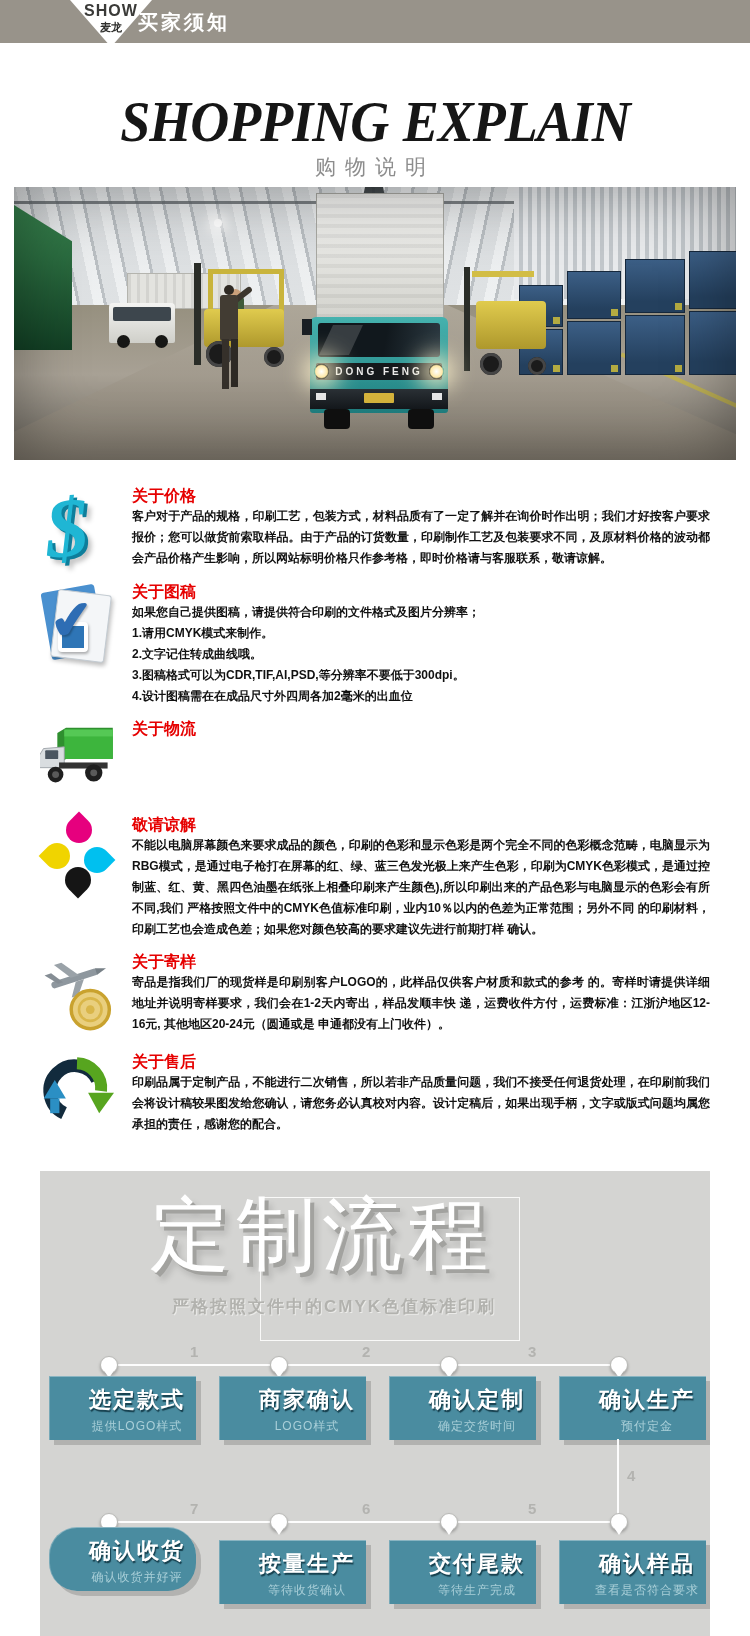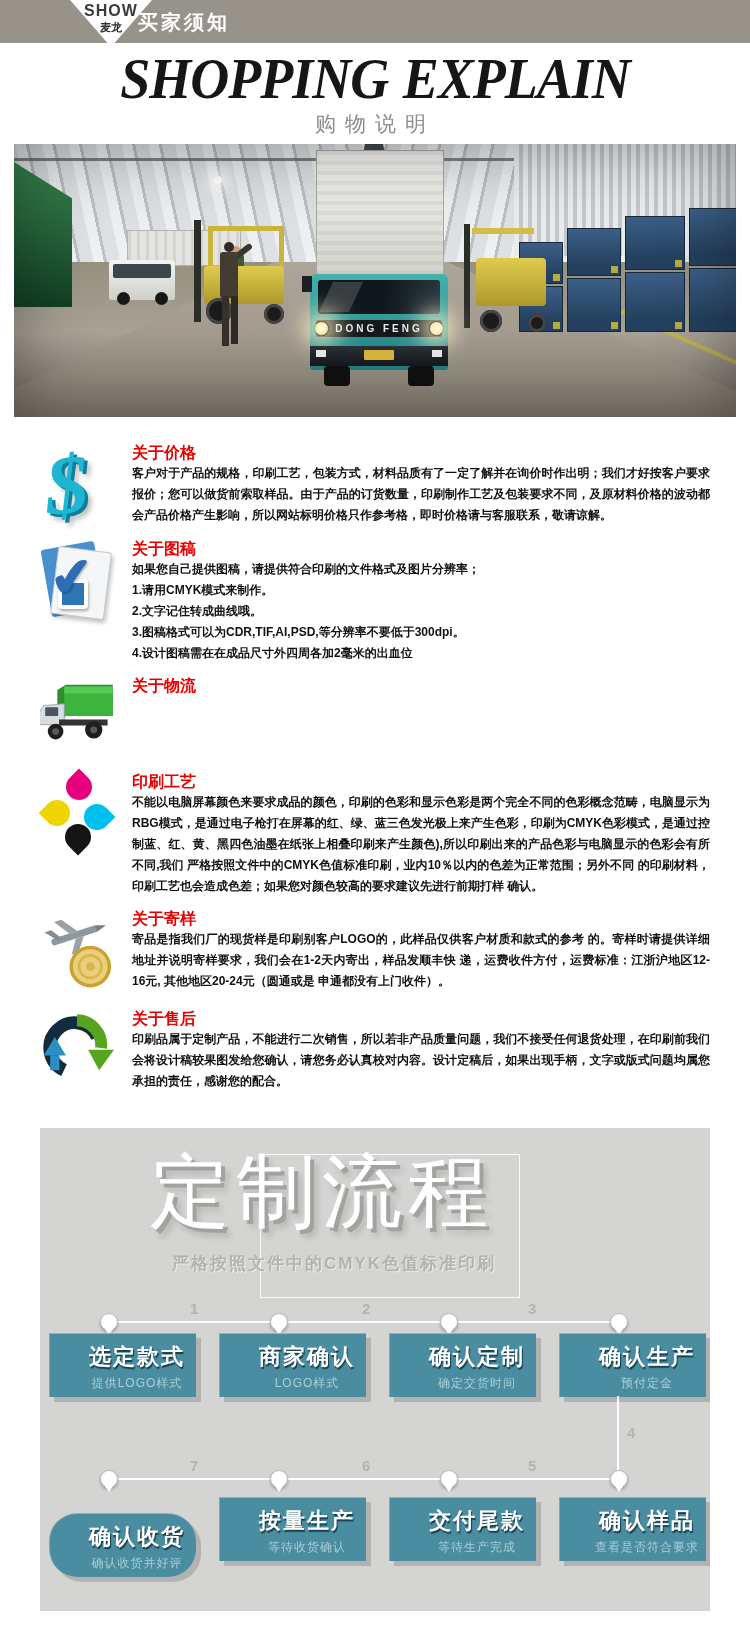--- a/index.html
+++ b/index.html
@@ -8,21 +8,21 @@
   
   .topbar{position:relative;height:43px;background:#98938a;padding-left:12px;}
   .badge-tri{position:absolute;left:70px;top:0;width:0;height:0;
     border-left:41px solid transparent;border-right:41px solid transparent;border-top:47px solid #ffffff;}
   .badge-text{position:absolute;left:70px;top:3px;width:82px;text-align:center;line-height:1;}
   .badge-text .l1{display:block;font-size:16px;font-weight:bold;color:#3a3a38;letter-spacing:1px;}
   .badge-text .l2{display:block;font-size:11px;font-weight:bold;color:#2f2f2d;margin-top:3px;}
   .notice{position:absolute;left:138px;top:9px;color:#ffffff;font-size:20px;font-weight:bold;letter-spacing:3px;}
 
   
-  .hero{text-align:center;padding-top:6px;height:88px;}
+  .hero{text-align:center;padding-top:6px;height:88px;margin-top:43px;}
   .hero-title{font-family:"Liberation Serif",serif;font-style:italic;font-weight:bold;font-size:54px;
     color:#161616;letter-spacing:-1px;word-spacing:2px;line-height:60px;transform:scaleY(1.04);}
   .hero-sub{font-size:21px;color:#8d8d8d;letter-spacing:9px;margin-top:1px;}
 
   
   .photo{position:relative;width:722px;height:273px;margin:7px 14px 0;overflow:hidden;background:#8a8d90;}
   .photo *{position:absolute;}
   .ph-ceiling{left:0;top:0;width:722px;height:118px;background:linear-gradient(180deg,#aeb3b6,#e0e3e5);}
   .roof-l{left:0;top:0;width:361px;height:118px;background:repeating-linear-gradient(78deg,#f1f3f4 0 10px,#b7bcc0 10px 13px,#dfe2e4 13px 26px);opacity:.85;}
   .roof-r{left:361px;top:0;width:361px;height:118px;background:repeating-linear-gradient(102deg,#f1f3f4 0 10px,#b7bcc0 10px 13px,#dfe2e4 13px 26px);opacity:.85;}
@@ -274,21 +274,21 @@
     <div class="section">
       <div class="icon-cell">
         <div class="drops">
           <div class="drop m"></div>
           <div class="drop y"></div>
           <div class="drop c"></div>
           <div class="drop k"></div>
         </div>
       </div>
       <div class="sec-body">
-        <div class="sec-title">印刷工艺</div>
+        <div class="sec-title">敬请谅解</div>
         <div class="sec-text">不能以电脑屏幕颜色来要求成品的颜色，印刷的色彩和显示色彩是两个完全不同的色彩概念范畴，电脑显示为RBG模式，是通过电子枪打在屏幕的红、绿、蓝三色发光极上来产生色彩，印刷为CMYK色彩模式，是通过控制蓝、红、黄、黑四色油墨在纸张上相叠印刷来产生颜色),所以印刷出来的产品色彩与电脑显示的色彩会有所不同,我们 严格按照文件中的CMYK色值标准印刷，业内10％以内的色差为正常范围；另外不同 的印刷材料，印刷工艺也会造成色差；如果您对颜色较高的要求建议先进行前期打样 确认。</div>
       </div>
     </div>
 
     <div class="section">
       <div class="icon-cell">
         <svg width="78" height="84" viewBox="0 0 90 96">
           <g transform="rotate(-18 40 30)">
             <rect x="12" y="26" width="56" height="8" rx="4" fill="#8e979e"></rect>
             <polygon points="66,26 78,30 66,34" fill="#778087"></polygon>
@@ -360,21 +360,21 @@
 
     <div class="flow-line" style="left:68px;top:350px;width:512px;"></div>
     <div class="pin" style="left:60px;top:342px;"></div>
     <div class="pin" style="left:230px;top:342px;"></div>
     <div class="pin" style="left:400px;top:342px;"></div>
     <div class="pin" style="left:570px;top:342px;"></div>
     <div class="step-num" style="left:150px;top:329px;">7</div>
     <div class="step-num" style="left:322px;top:329px;">6</div>
     <div class="step-num" style="left:488px;top:329px;">5</div>
 
-    <div class="pbox" style="left:9px;top:385px;border-radius:28px;">
+    <div class="pbox" style="left:9px;top:356px;border-radius:28px;">
       <span class="bt">确认收货</span>
       <span class="bs">确认收货并好评</span>
     </div>
     <div class="pbox" style="left:179px;top:369px;">
       <span class="bt">按量生产</span>
       <span class="bs">等待收货确认</span>
     </div>
     <div class="pbox" style="left:349px;top:369px;">
       <span class="bt">交付尾款</span>
       <span class="bs">等待生产完成</span>

